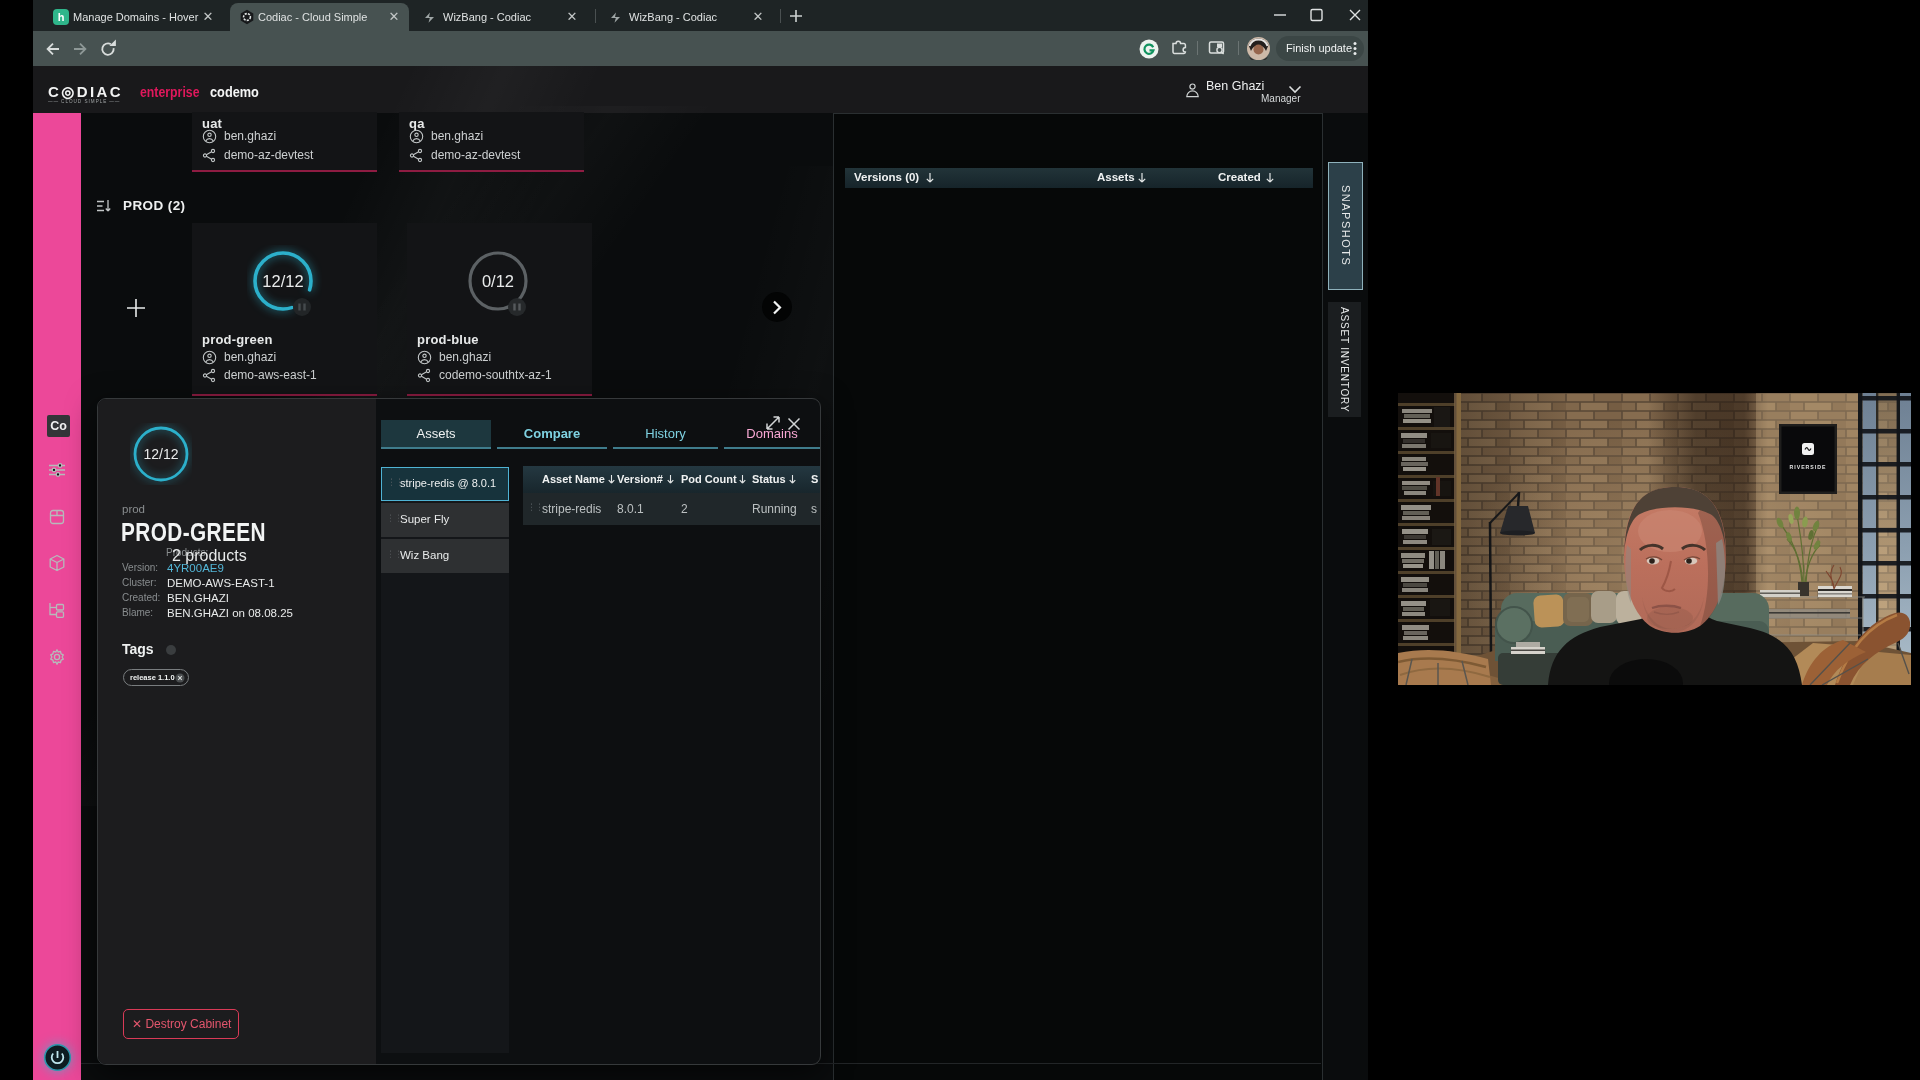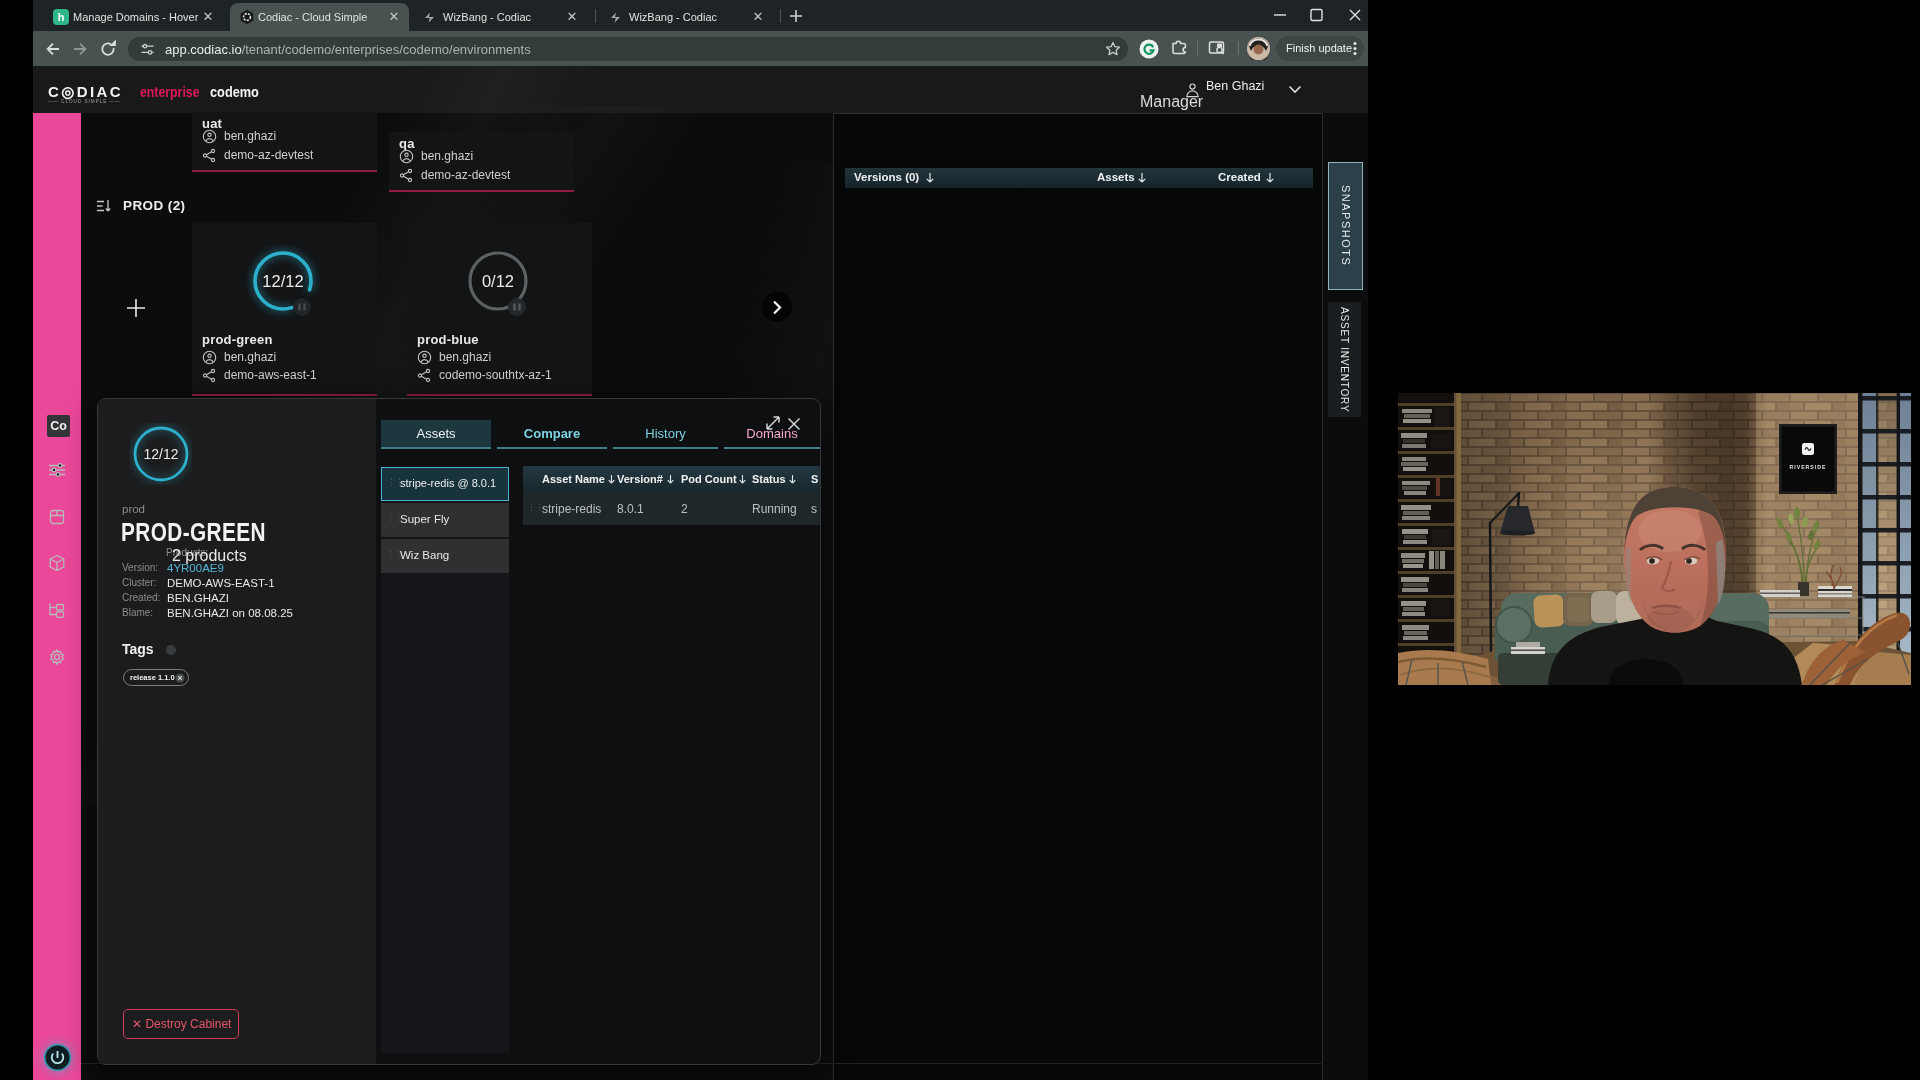--- a/index.html
+++ b/index.html
@@ -80,32 +80,20 @@
       <path d="M80 3 90 13M90 3 80 13" stroke="#dfe2e2" stroke-width="1.4"></path>
     </svg>
   </div>
   <div id="toolbar">
     <svg class="a" style="left:12px;top:8px" width="170" height="20" viewBox="0 0 170 20">
       <path d="M14 10H3M8 4.6 2.6 10 8 15.4" stroke="#d9dddc" stroke-width="1.8" fill="none"></path>
       <path d="M29 10H40M35 4.6 40.4 10 35 15.4" stroke="#8e9897" stroke-width="1.8" fill="none"></path>
       <path d="M68.6 9.2 A5.7 5.7 0 1 1 65.9 5.2" stroke="#d9dddc" stroke-width="1.8" fill="none"></path>
         <path d="M64.4 7.0 L70.9 7.0 L70.9 0.5 Z" fill="#d9dddc"></path>
     </svg>
-    <div id="urlbar">
-      <svg class="a" style="left:12px;top:5px" width="15" height="15" viewBox="0 0 15 15">
-        <circle cx="5" cy="4.2" r="1.7" fill="none" stroke="#cdd2d1" stroke-width="1.3"></circle>
-          <path d="M7 4.2H13.5M1.5 4.2H3.2" stroke="#cdd2d1" stroke-width="1.3"></path>
-        <circle cx="10" cy="10.4" r="1.7" fill="none" stroke="#cdd2d1" stroke-width="1.3"></circle>
-          <path d="M1.5 10.4H8.2M12 10.4H13.5" stroke="#cdd2d1" stroke-width="1.3"></path>
-      </svg>
-      <span class="a" style="left:37px;top:4.5px;color:#eceeee">app.codiac.io<span style="color:#aab3b2">/tenant/codemo/enterprises/codemo/environments</span></span>
-      <svg class="a" style="left:977px;top:4px" width="16" height="16" viewBox="0 0 16 16">
-          <path d="M8 1.6 9.9 5.7 14.4 6.2 11.1 9.2 12 13.6 8 11.4 4 13.6 4.9 9.2 1.6 6.2 6.1 5.7Z" fill="none" stroke="#c8cdcc" stroke-width="1.3" stroke-linejoin="round"></path>
-        </svg>
-    </div>
     <svg class="a" style="left:1105px;top:7px" width="22" height="22" viewBox="0 0 22 22">
         <circle cx="11" cy="11" r="9.5" fill="#eef3f0"></circle>
         <path d="M15.2 9.2a4.6 4.6 0 1 0 .3 3.1h-4" stroke="#11925f" stroke-width="2.2" fill="none"></path>
       </svg>
     <svg class="a" style="left:1137px;top:7px" width="20" height="20" viewBox="0 0 20 20">
         <path d="M3 8.5h3a2.3 2.3 0 0 1 4.6 0H14a1.4 1.4 0 0 1 1.4 1.4v2.6a2.3 2.3 0 0 0 0 4.6v0a1.4 1.4 0 0 1-1.4 1.4H4.4A1.4 1.4 0 0 1 3 17.1Z" fill="none" stroke="#dbdfde" stroke-width="1.5" transform="translate(0,-3)"></path>
       </svg>
     <div class="a" style="left:1164px;top:10px;width:1px;height:14px;background:#6b7473"></div>
     <svg class="a" style="left:1175px;top:8px" width="19" height="19" viewBox="0 0 19 19">
         <rect x="1.5" y="3" width="14" height="11" rx="1.5" fill="none" stroke="#dbdfde" stroke-width="1.5"></rect>
@@ -137,21 +125,21 @@
         <div style="color:#f2f3f3;font-weight:bold;font-size:15px;letter-spacing:2.4px;">C<span style="position:relative;">◎</span>DIAC</div>
         <div style="margin-top:-2px;color:#9fa3a4;font-size:4.6px;letter-spacing:1px;text-align:center;white-space:nowrap;width:70px;">—— CLOUD SIMPLE ——</div>
       </div>
       <span class="a" style="left:107px;top:17px;color:#e0185c;font-size:15px;font-weight:bold;transform:scaleX(.82);transform-origin:0 0;">enterprise</span>
       <span class="a" style="left:177px;top:17px;color:#f4f5f5;font-size:15px;font-weight:bold;transform:scaleX(.85);transform-origin:0 0;">codemo</span>
       <svg class="a" style="left:1152px;top:16px" width="15" height="16" viewBox="0 0 15 16">
           <circle cx="7.5" cy="4.6" r="2.6" fill="none" stroke="#cfd3d3" stroke-width="1.2"></circle>
           <path d="M1.8 14.6a5.7 5.7 0 0 1 11.4 0Z" fill="none" stroke="#cfd3d3" stroke-width="1.2"></path>
         </svg>
       <span class="a" style="left:1173px;top:13px;color:#eceeee;font-size:12.5px;">Ben Ghazi</span>
-      <span class="a" style="left:1107px;top:27px;color:#d7dadb;font-size:16px;">Manager</span>
+      <span class="a" style="left:1228px;top:27px;color:#d7dadb;font-size:10px;">Manager</span>
       <svg class="a" style="left:1255px;top:19px" width="14" height="9" viewBox="0 0 14 9">
           <path d="M1.5 1.5 7 7 12.5 1.5" stroke="#dadddd" stroke-width="1.6" fill="none"></path>
         </svg>
     </div>
     <div id="sidebar">
       <div class="a" style="left:14px;top:302px;width:23px;height:22px;background:#333538;border-radius:2px;color:#f0f1f1;font-weight:bold;font-size:12.5px;text-align:center;line-height:22px;">Co</div>
       <svg class="sic" style="top:348px" viewBox="0 0 18 18">
           <path d="M1 4.5H17M1 9H17M1 13.5H17" stroke="#b6babb" stroke-width="1.3"></path>
           <circle cx="12" cy="4.5" r="1.8" fill="#111315" stroke="#b6babb" stroke-width="1.3"></circle>
           <circle cx="6" cy="9" r="1.8" fill="#111315" stroke="#b6babb" stroke-width="1.3"></circle>
@@ -196,21 +184,21 @@
               <circle cx="7.5" cy="5.8" r="1.7" fill="none" stroke="#c2c6c7" stroke-width="1.1"></circle>
               <path d="M3.8 12a4.1 4.1 0 0 1 7.4 0" fill="none" stroke="#c2c6c7" stroke-width="1.1"></path>
             </svg>ben.ghazi</div>
         <div class="crow" style="top:36px"><svg width="15" height="15" viewBox="0 0 15 15">
               <circle cx="3" cy="7.5" r="1.6" fill="none" stroke="#c2c6c7" stroke-width="1.1"></circle>
               <circle cx="11" cy="3" r="1.6" fill="none" stroke="#c2c6c7" stroke-width="1.1"></circle>
               <circle cx="11" cy="12" r="1.6" fill="none" stroke="#c2c6c7" stroke-width="1.1"></circle>
               <path d="M4.4 6.7 9.6 3.8M4.4 8.3 9.6 11.2" stroke="#c2c6c7" stroke-width="1.1"></path>
             </svg>demo-az-devtest</div>
       </div>
-      <div class="card" style="left:356px;top:46px;width:185px;height:58px;margin-top:20px;">
+      <div class="card" style="left:366px;top:46px;width:185px;height:58px;">
         <div class="cardtitle" style="top:4px">qa</div>
         <div class="crow" style="top:17px"><svg width="15" height="15" viewBox="0 0 15 15">
               <circle cx="7.5" cy="7.5" r="6.2" fill="none" stroke="#c2c6c7" stroke-width="1.1"></circle>
               <circle cx="7.5" cy="5.8" r="1.7" fill="none" stroke="#c2c6c7" stroke-width="1.1"></circle>
               <path d="M3.8 12a4.1 4.1 0 0 1 7.4 0" fill="none" stroke="#c2c6c7" stroke-width="1.1"></path>
             </svg>ben.ghazi</div>
         <div class="crow" style="top:36px"><svg width="15" height="15" viewBox="0 0 15 15">
               <circle cx="3" cy="7.5" r="1.6" fill="none" stroke="#c2c6c7" stroke-width="1.1"></circle>
               <circle cx="11" cy="3" r="1.6" fill="none" stroke="#c2c6c7" stroke-width="1.1"></circle>
               <circle cx="11" cy="12" r="1.6" fill="none" stroke="#c2c6c7" stroke-width="1.1"></circle>

